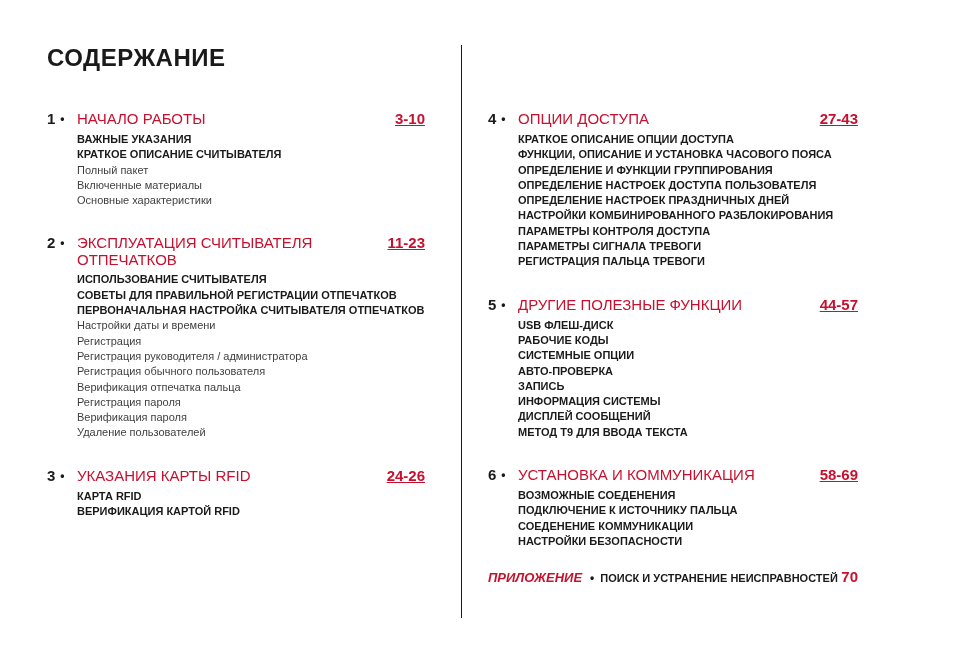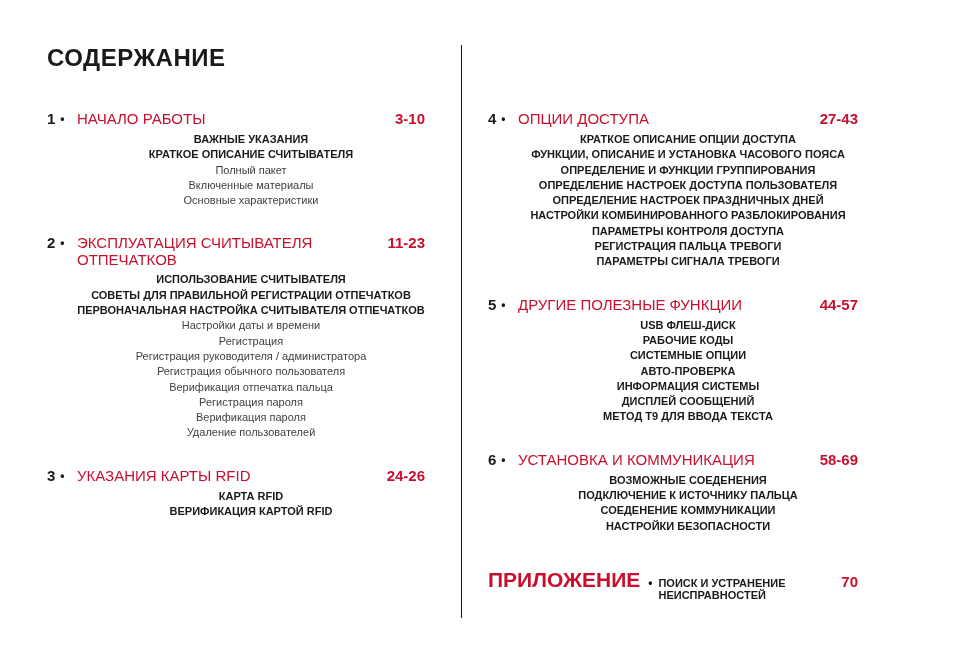--- a/index.html
+++ b/index.html
@@ -35,32 +35,32 @@
   }
   .sec-bullet { font-size: 12px; margin-left: 5px; vertical-align: 1px; }
   .sec-title {
     flex: 1 1 auto;
     font-size: 15px; font-weight: normal; color: var(--accent);
     line-height: 17px;
   }
   .sec-pages {
     flex: 0 0 auto; margin-left: 10px;
     font-size: 15px; font-weight: bold; color: var(--accent);
-    line-height: 17px; white-space: nowrap;
+    line-height: 17px; white-space: nowrap; text-decoration: underline;
   }
   .sec-items { margin: 4px 0 0 30px; }
-  .item { line-height: 15.3px; text-align: center; }
+  .item { line-height: 15.3px; }
   .item.bold  { font-size: 11px; font-weight: bold; color: var(--ink); }
   .item.plain { font-size: 11px; font-weight: normal; color: var(--plain); }
 
   .appendix {
     position: absolute; left: 488px; top: 568px; width: 370px;
     display: flex; align-items: baseline;
   }
-  .app-label { font-size: 21px; font-weight: bold; color: var(--accent); }
+  .app-label { font-size: 13px; font-weight: bold; color: var(--accent); font-style: italic; }
   .app-bullet { font-size: 12px; font-weight: bold; color: var(--ink); margin: 0 6px 0 8px; }
   .app-item { font-size: 11px; font-weight: bold; color: var(--ink); }
   .app-pages { margin-left: auto; font-size: 15px; font-weight: bold; color: var(--accent); }
 </style>
 </head>
 <body>
 
 <div class="page">
   <h1 class="title">СОДЕРЖАНИЕ</h1>
   <div class="divider"></div>
@@ -119,35 +119,36 @@
           <span class="sec-pages">27-43</span>
         </div>
         <div class="sec-items">
           <div class="item bold">КРАТКОЕ ОПИСАНИЕ ОПЦИИ ДОСТУПА</div>
           <div class="item bold">ФУНКЦИИ, ОПИСАНИЕ И УСТАНОВКА ЧАСОВОГО ПОЯСА</div>
           <div class="item bold">ОПРЕДЕЛЕНИЕ И ФУНКЦИИ ГРУППИРОВАНИЯ</div>
           <div class="item bold">ОПРЕДЕЛЕНИЕ НАСТРОЕК ДОСТУПА ПОЛЬЗОВАТЕЛЯ</div>
           <div class="item bold">ОПРЕДЕЛЕНИЕ НАСТРОЕК ПРАЗДНИЧНЫХ ДНЕЙ</div>
           <div class="item bold">НАСТРОЙКИ КОМБИНИРОВАННОГО РАЗБЛОКИРОВАНИЯ</div>
           <div class="item bold">ПАРАМЕТРЫ КОНТРОЛЯ ДОСТУПА</div>
+          <div class="item bold">ПАРАМЕТРЫ СИГНАЛА ТРЕВОГИ</div>
           <div class="item bold">РЕГИСТРАЦИЯ ПАЛЬЦА ТРЕВОГИ</div>
-          <div class="item bold">ПАРАМЕТРЫ СИГНАЛА ТРЕВОГИ</div>
         </div>
       </div>
       <div class="section">
         <div class="sec-head">
           <span class="sec-num"><span>5</span><span class="sec-bullet">•</span></span>
           <span class="sec-title">ДРУГИЕ ПОЛЕЗНЫЕ ФУНКЦИИ</span>
           <span class="sec-pages">44-57</span>
         </div>
         <div class="sec-items">
           <div class="item bold">USB ФЛЕШ-ДИСК</div>
           <div class="item bold">РАБОЧИЕ КОДЫ</div>
           <div class="item bold">СИСТЕМНЫЕ ОПЦИИ</div>
           <div class="item bold">АВТО-ПРОВЕРКА</div>
+          <div class="item bold">ЗАПИСЬ</div>
           <div class="item bold">ИНФОРМАЦИЯ СИСТЕМЫ</div>
           <div class="item bold">ДИСПЛЕЙ СООБЩЕНИЙ</div>
           <div class="item bold">МЕТОД T9 ДЛЯ ВВОДА ТЕКСТА</div>
         </div>
       </div>
       <div class="section">
         <div class="sec-head">
           <span class="sec-num"><span>6</span><span class="sec-bullet">•</span></span>
           <span class="sec-title">УСТАНОВКА И КОММУНИКАЦИЯ</span>
           <span class="sec-pages">58-69</span>

